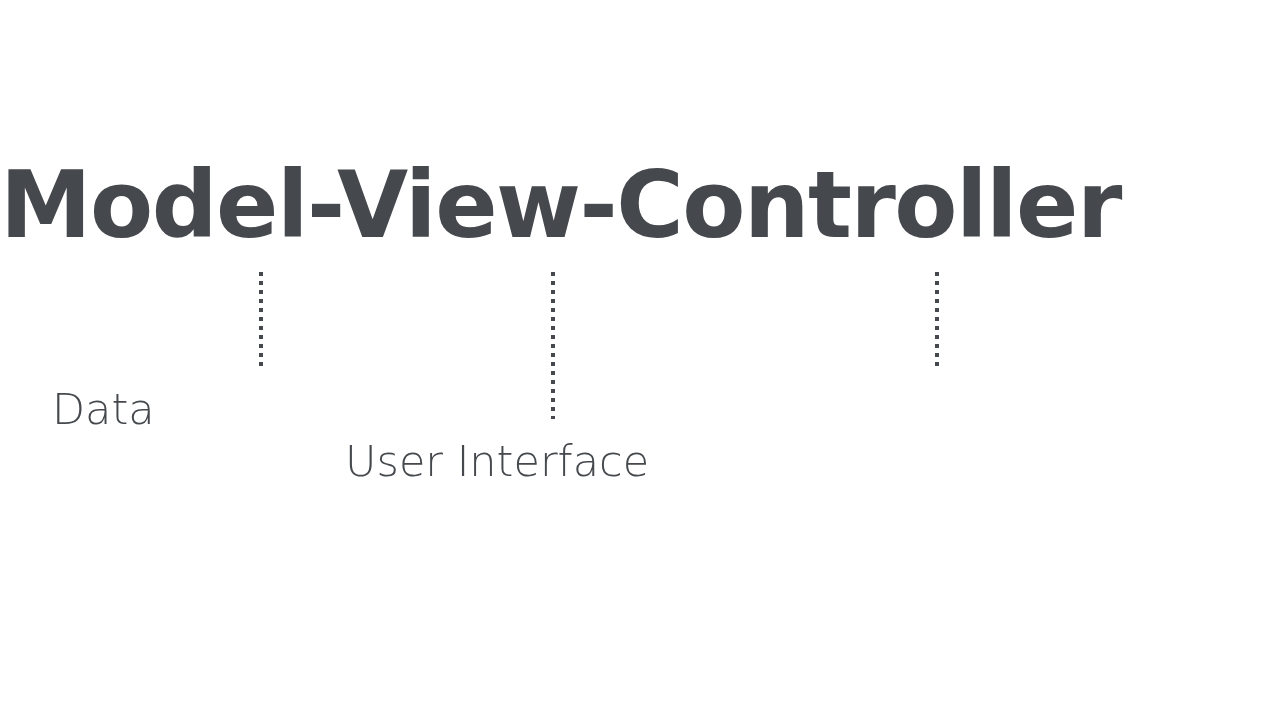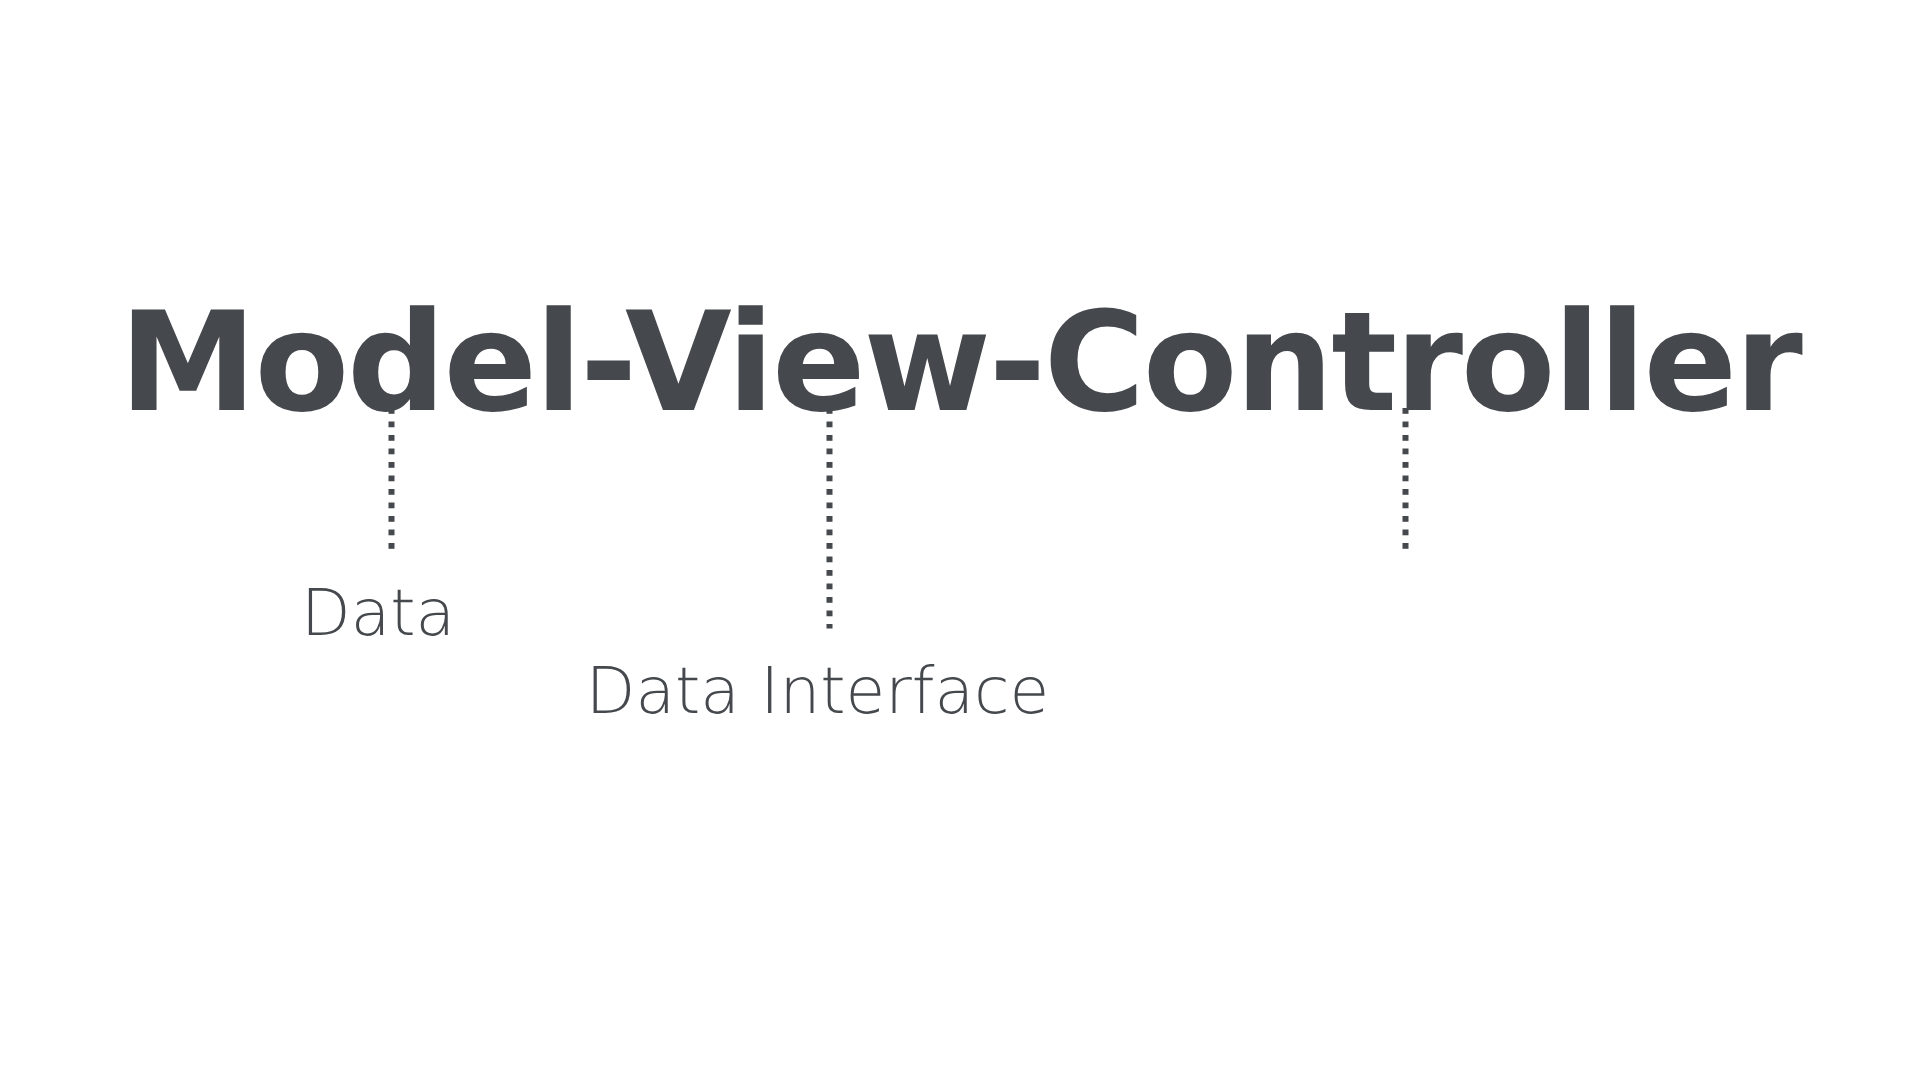--- a/index.html
+++ b/index.html
@@ -19,29 +19,27 @@
     height: 720px;
     background: #ffffff;
   }
 
   
   .title {
     position: absolute;
     left: 0;
     top: 160px;
     width: 1280px;
-    text-align: center;
     font-family: "DejaVu Sans", sans-serif;
     font-size: 92px;
     font-weight: 700;
     letter-spacing: -1.5px;
     color: #45484d;
     line-height: 1.0;
     white-space: nowrap;
-    margin-top: 36px;
   }
 
   
   .connector {
     position: absolute;
     width: 4px;
     background-image: linear-gradient(
         to bottom,
         #45484d 0px,
         #45484d 4px,
@@ -56,21 +54,20 @@
 
   
   .label {
     position: absolute;
     font-family: "DejaVu Sans", sans-serif;
     font-size: 43px;
     font-weight: 300;
     color: #45484d;
     line-height: 1.0;
     white-space: nowrap;
-    text-align: center;
   }
   .label-data {
     left: 52px;
     top: 388px;
     width: 400px;
   }
   .label-ui {
     left: 345px;
     top: 440px;
     width: 400px;
@@ -87,16 +84,16 @@
 <div class="slide">
 
   <div class="title">Model-View-Controller</div>
 
   <div class="connector connector-model"></div>
   <div class="connector connector-view"></div>
   <div class="connector connector-controller"></div>
 
   <div class="label label-data">Data</div>
 
-  <div class="label label-ui">Data Interface</div>
+  <div class="label label-ui">User Interface</div>
 
 
 </div>
 
 </body></html>

